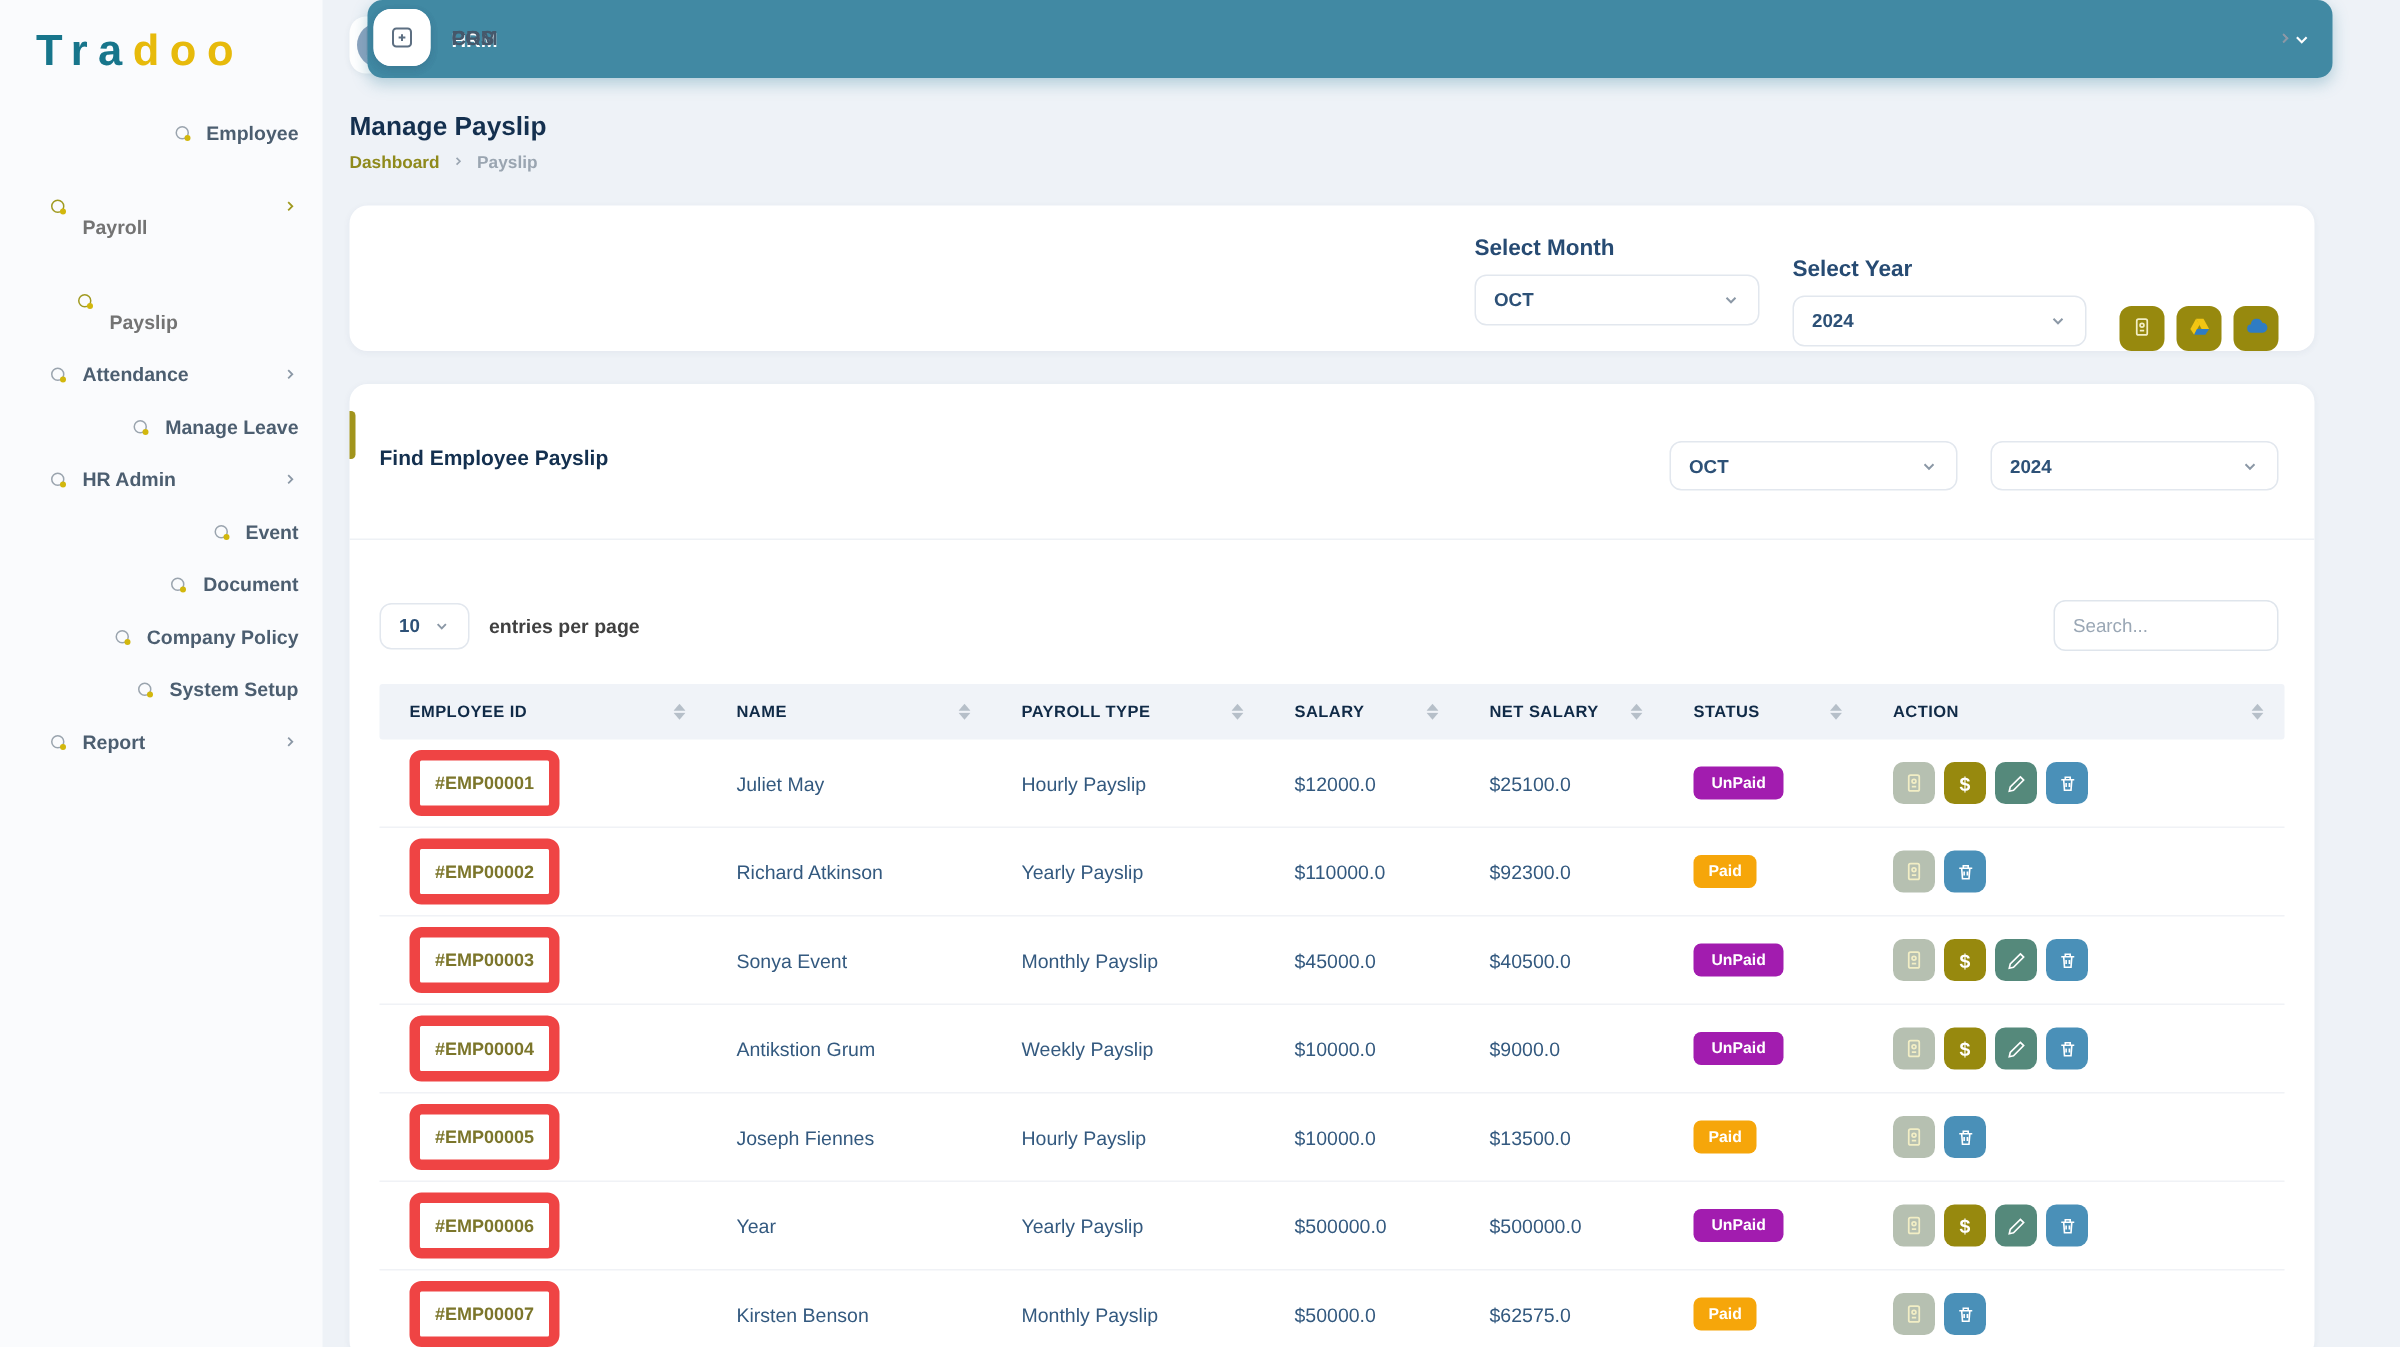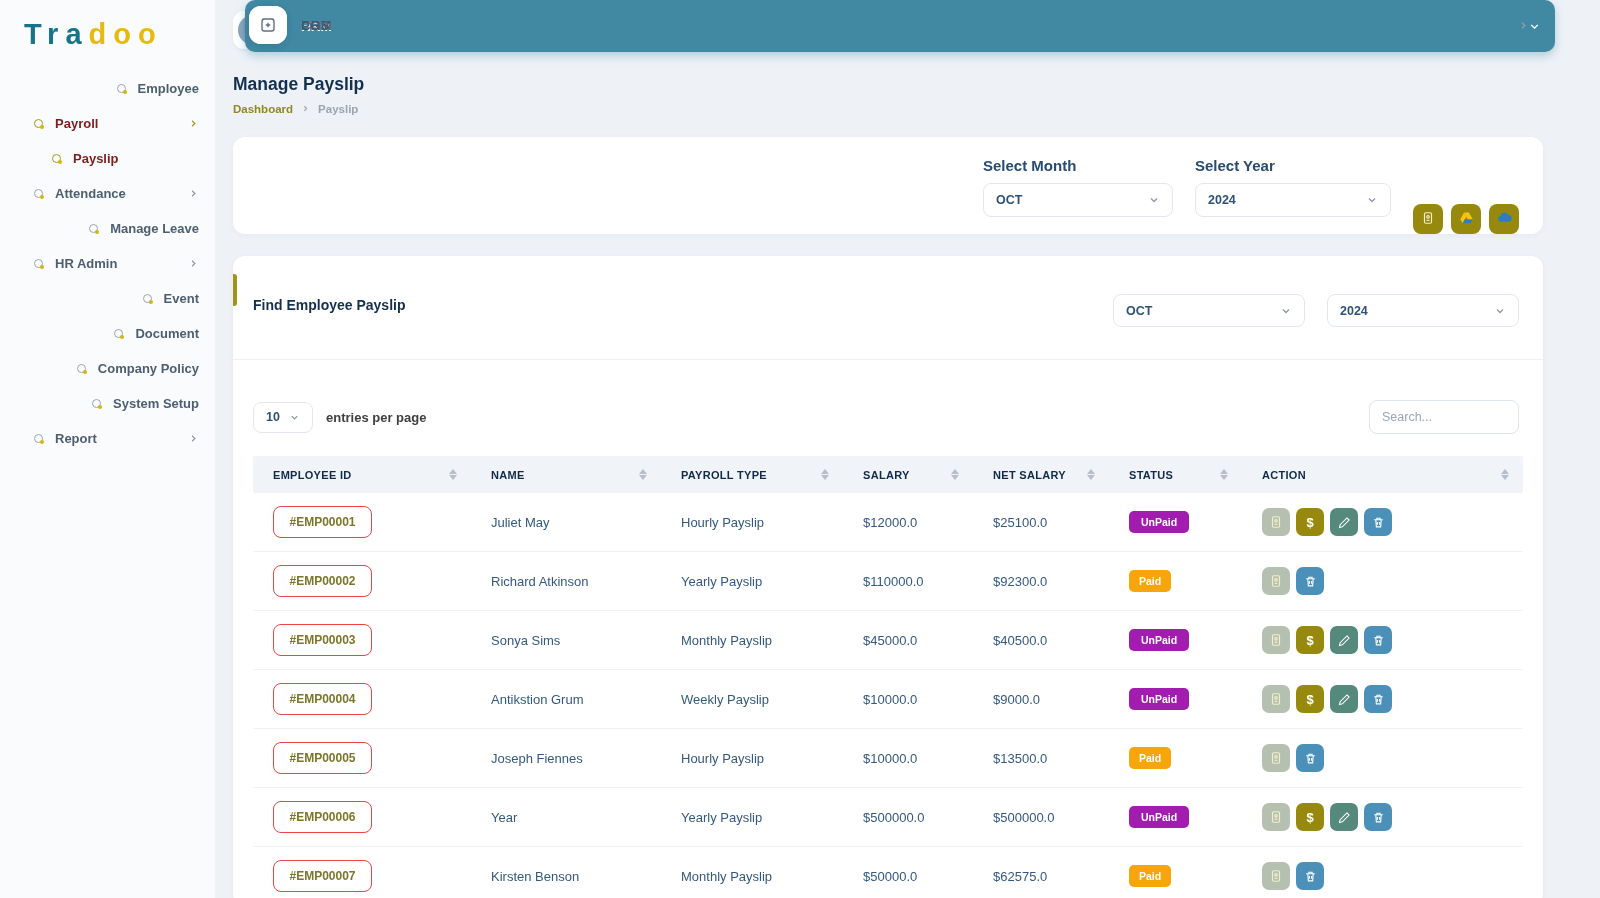--- a/index.html
+++ b/index.html
@@ -19,21 +19,21 @@
   .side-item.main .lbl { margin-left:14px; font-size:13.5px; font-weight:700; color:#45586b; }
   .side-item .chev { margin-left:auto; color:#8b98a6; display:flex; }
   .side-item.active-hrm { background:#4189a3; border-radius:10px; margin:0 14px 10px 12px; padding:7px 14px 7px 8px;
     box-shadow:0 4px 10px rgba(65,137,163,.35); }
   .side-item.active-hrm .icon-chip { background:transparent; box-shadow:none; color:#fff; }
   .side-item.active-hrm .lbl { color:#fff; margin-left:10px; }
   .side-item.active-hrm .chev { color:#fff; }
   .side-item.sub { padding:10px 16px 10px 34px;justify-content:flex-end; }
   .side-item.subsub { padding:10px 16px 10px 52px; }
   .side-item.sub .lbl, .side-item.subsub .lbl { margin-left:12px; font-size:13px; font-weight:700; color:#4c5e70; }
-  .side-item .lbl.hl { color:#7f1d1d; }
+  .side-item .lbl.hl { color:#737373;margin-top:28px; }
   .side-item .chev.hl { color:#a09a20; }
   .bullet { width:9px; height:9px; border:1.6px solid #9aa4ae; border-radius:50%; position:relative; flex:0 0 9px; }
   .bullet::after { content:""; position:absolute; width:4px; height:4px; background:#d2b70d; border-radius:50%;
     right:-2px; bottom:-2px; }
   .bullet.hl { border-color:#a09a20; }
 
   
   .main { position:absolute; left:233px; top:0; width:1310px; }
   .topbar { display:flex; align-items:center; justify-content:space-between; margin-top:10px; height:40px; }
   .chip { background:#fff; border-radius:11px; height:38px; display:flex; align-items:center;
@@ -87,21 +87,21 @@
 
   .table { margin:0 20px; }
   .thead, .trow { display:grid; grid-template-columns:218px 190px 182px 130px 136px 133px 1fr; align-items:center; }
   .thead { background:#f0f3f8; border-radius:2px; height:37px; }
   .th { display:flex; align-items:center; justify-content:space-between; padding:0 14px 0 20px;
     font-size:11px; font-weight:700; color:#102a47; letter-spacing:.3px; }
   .sort { display:flex; flex-direction:column; gap:1px; color:#b6bfc9; cursor:pointer; }
   .sort svg { display:block; }
   .trow { height:59px; border-bottom:1px solid #f0f2f6; }
   .td { padding-left:20px; font-size:13px; font-weight:500; color:#33597f; }
-  .emp-badge { display:inline-block; min-width:99px; text-align:center; padding:8px 10px; border:1px solid #ef4444;
+  .emp-badge { display:inline-block; min-width:99px; text-align:center; padding:8px 10px; border:7px solid #ef4444;
     border-radius:8px; color:#7c762b; font-size:12px; font-weight:700; cursor:pointer; background:#fff; }
   .status-badge { display:inline-block; padding:5px 12px; border-radius:5px; font-size:10.5px; font-weight:600; color:#fff; }
   .status-unpaid { background:#a21caf; }
   .status-paid { background:#f6a60a; padding:5px 10px; }
   .actions { display:flex; gap:6px; }
   .abtn { width:28px; height:28px; border-radius:7px; border:none; display:flex; align-items:center;
     justify-content:center; cursor:pointer; color:#fff; font-weight:700; font-size:13px; }
   .btn-view { background:#b6c0b1; color:#f2eec5; }
   .btn-pay { background:#97890e; }
   .btn-edit { background:#55897b; }
@@ -392,21 +392,21 @@
       <label>Select Month</label>
       <div class="sel">
         <span>OCT</span>
         <span class="chev-sm">
           <svg width="12" height="12" viewBox="0 0 24 24" fill="none" stroke="currentColor" stroke-width="2.6">
               <path d="M6 9l6 6 6-6"></path>
             </svg>
         </span>
       </div>
     </div>
-    <div class="fgroup" style="width:196px;">
+    <div class="fgroup" style="width:196px;margin-top:14px;">
       <label>Select Year</label>
       <div class="sel">
         <span>2024</span>
         <span class="chev-sm">
           <svg width="12" height="12" viewBox="0 0 24 24" fill="none" stroke="currentColor" stroke-width="2.6">
               <path d="M6 9l6 6 6-6"></path>
             </svg>
         </span>
       </div>
     </div>
@@ -619,21 +619,21 @@
                   <svg width="13" height="13" viewBox="0 0 24 24" fill="none" stroke="currentColor" stroke-width="2">
                     <path d="M4 7h16M9 7V4h6v3M7 7l1 13h8l1-13M10 11v5M14 11v5"></path>
                   </svg>
                 </span>
               </button>
             </div>
   </div>
 
   <div class="trow">
     <div class="td"><span class="emp-badge">#EMP00003</span></div>
-    <div class="td">Sonya Sims</div>
+    <div class="td">Sonya Event</div>
     <div class="td">Monthly Payslip</div>
     <div class="td">$45000.0</div>
     <div class="td">$40500.0</div>
     <div class="td"><span class="status-badge status-unpaid">UnPaid</span></div>
     <div class="td actions">
               <button class="abtn btn-view">
                 <span style="display:flex;align-items:center;">
                   <svg width="14" height="14" viewBox="0 0 24 24" fill="none" stroke="currentColor" stroke-width="2">
                     <rect x="6" y="3" width="12" height="18" rx="2"></rect>
                     <circle cx="12" cy="10" r="2.2"></circle>

